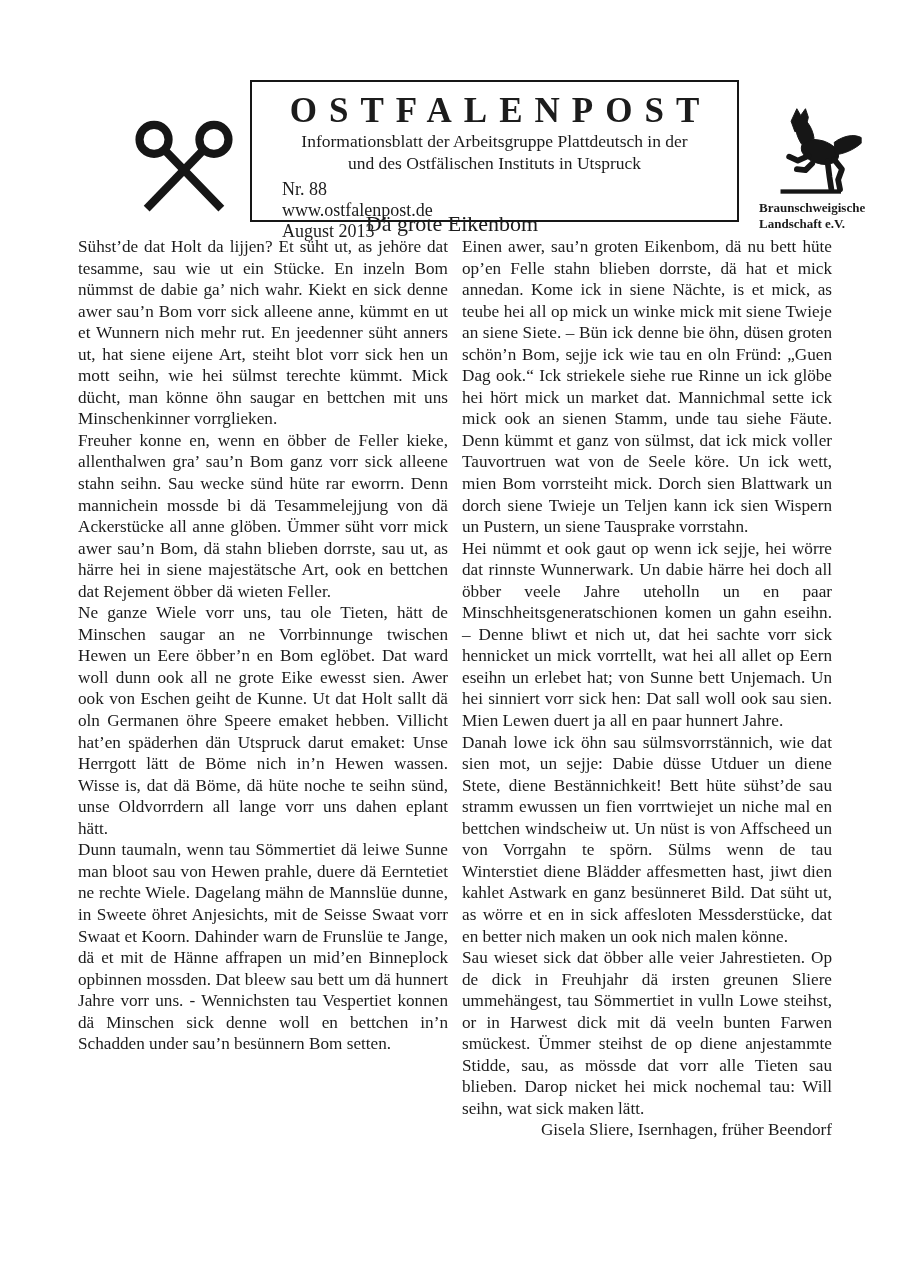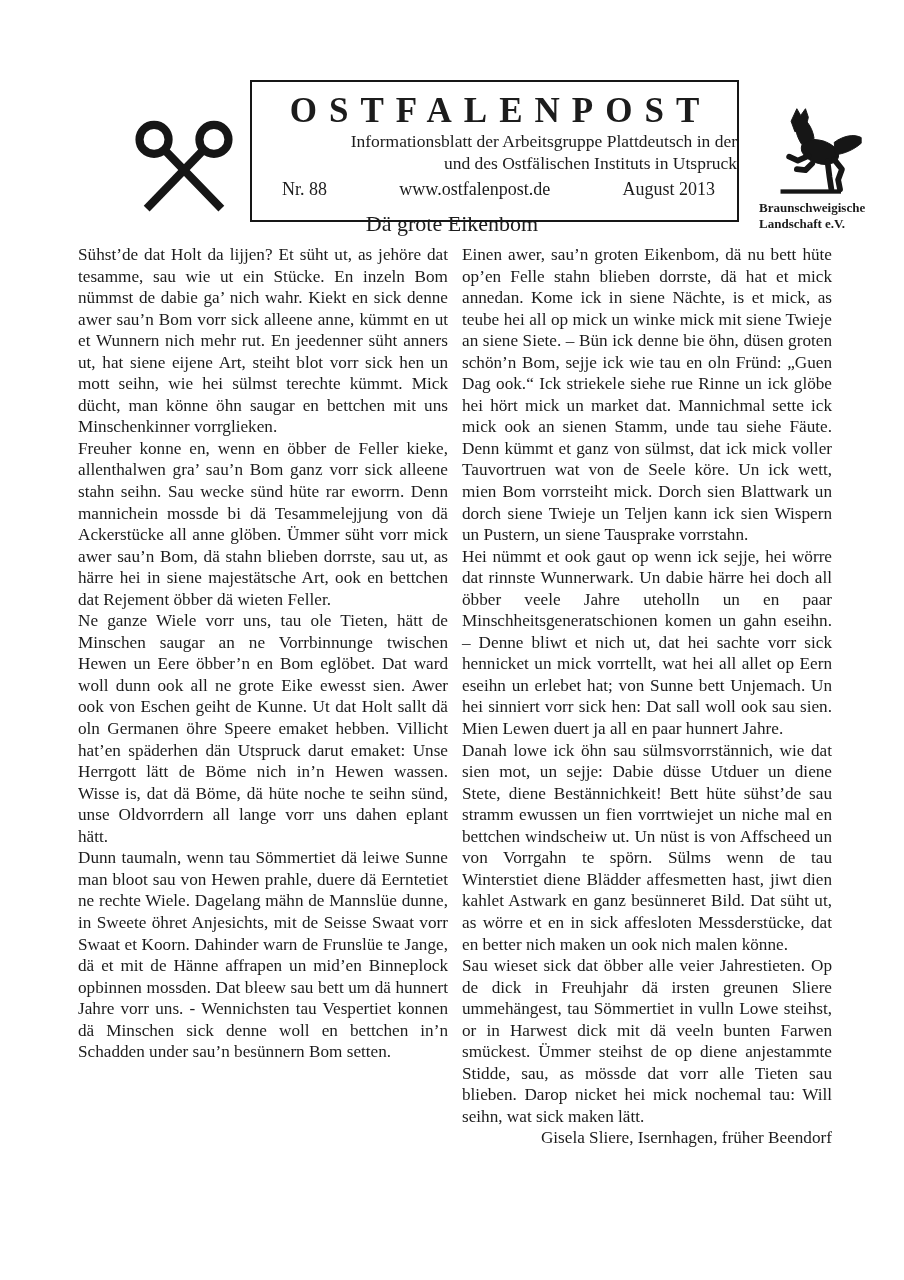--- a/index.html
+++ b/index.html
@@ -12,39 +12,39 @@
   .left-emblem{position:absolute;left:88px;top:94px;width:118px;height:116px;}
   .left-emblem svg{width:100%;height:100%;}
   .mast-box{
     position:absolute;left:213px;top:64px;width:489px;height:142px;
     border:2px solid #161616;box-sizing:border-box;text-align:center;
   }
   .mast-title{
     margin-top:9px;font-size:35px;font-weight:bold;
     letter-spacing:12px;padding-left:12px;white-space:nowrap;
   }
-  .mast-sub{font-size:17.5px;line-height:21.5px;text-align:right;}
+  .mast-sub{font-size:17.5px;line-height:21.5px;}
   .mast-meta{
     display:flex;justify-content:space-between;align-items:baseline;
-    padding:0 22px 0 30px;font-size:18px;margin-top:5px;
+    padding:0 22px 0 30px;font-size:18px;margin-top:5px;flex-direction:column;
   }
   .horse-block{position:absolute;left:722px;top:86px;width:120px;}
   .horse-figure{width:104px;height:96px;margin-left:6px;}
   .horse-figure svg{width:100%;height:100%;}
   .horse-caption{
     margin-top:2px;font-weight:bold;font-size:13px;line-height:1.25;
     font-family:"Liberation Serif", serif;
   }
   
   .article-title{
     position:absolute;top:211px;left:0;width:904px;margin:0;
     text-align:center;font-size:22px;font-weight:normal;
   }
   .columns{
-    position:absolute;top:244px;left:78px;width:754px;
+    position:absolute;top:236px;left:78px;width:754px;
     display:flex;gap:14px;
   }
   .col{
     width:370px;font-size:17.2px;line-height:21.55px;
     text-align:justify;hyphens:none;
   }
   .col p{margin:0;padding:0;}
   .byline{text-align:right;}
 </style>
 </head>

